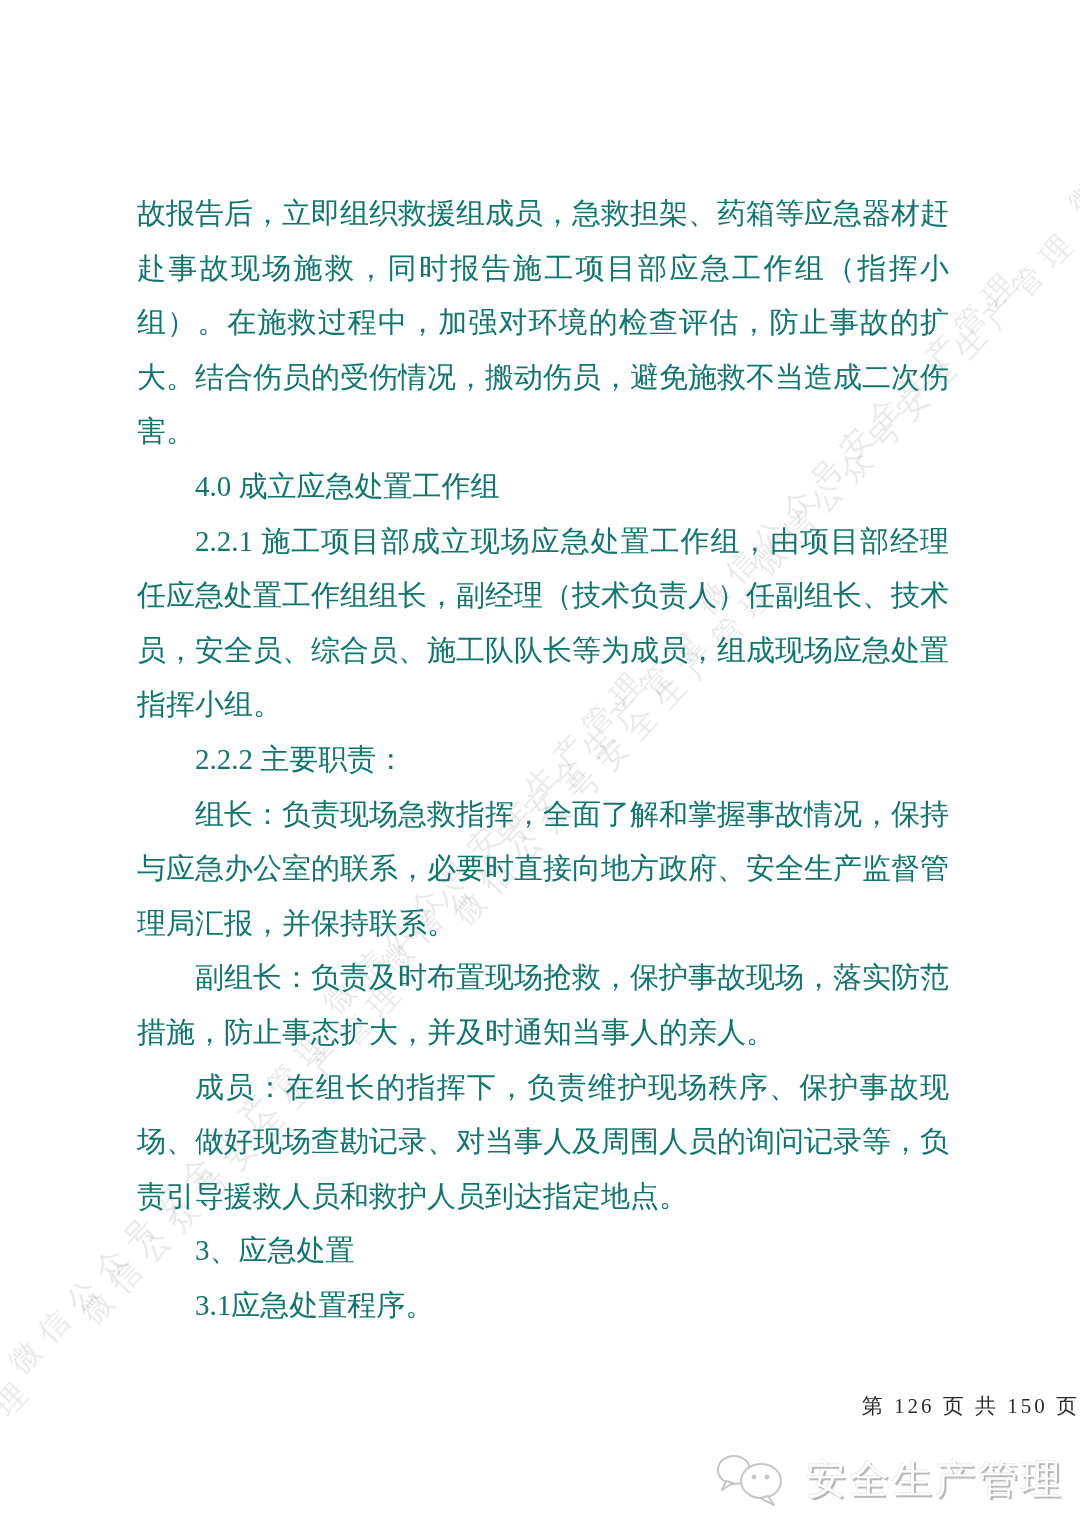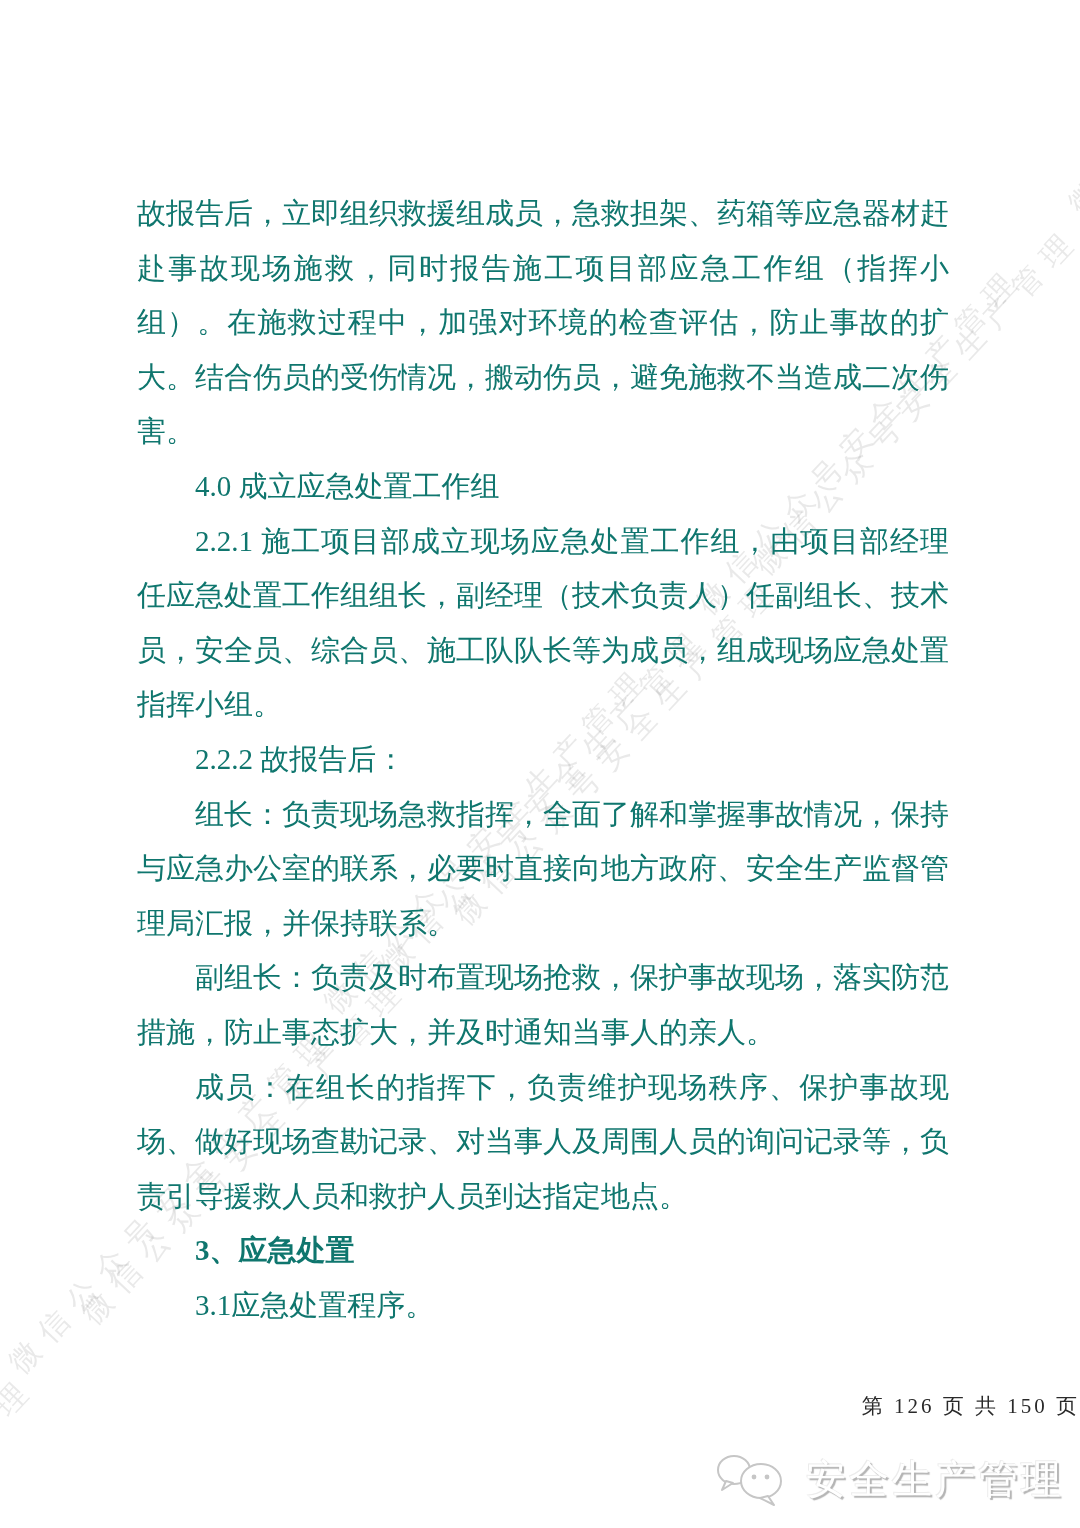--- a/index.html
+++ b/index.html
@@ -20,21 +20,21 @@
     font-size: 29px;
     line-height: 54.6px;
     text-align: justify;
   }
   .doc p {
     margin: 0;
     padding: 0;
     word-break: break-all;
   }
   .doc p.indent { text-indent: 2em; }
-  .doc p.bold { font-weight: bold; }
+  .doc p.bold { font-weight: normal; }
 
   .footer {
     position: absolute;
     top: 1392px;
     left: 0;
     width: 100%;
     text-align: right;
     font-size: 21px;
     letter-spacing: 3px;
     color: #2a2a2a;
@@ -77,21 +77,21 @@
 <div class="page">
 
   <div class="watermark wm-1">微信公众号安全生产管理　　微信公众号安全生产管理　　微信公众号安全生产管理</div>
   <div class="watermark wm-2">微信公众号安全生产管理　　微信公众号安全生产管理　　微信公众号安全生产管理</div>
   <div class="watermark wm-3">微信公众号安全生产管理　　微信公众号安全生产管理　　微信公众号安全生产管理</div>
 
   <div class="doc">
     <p>故报告后，立即组织救援组成员，急救担架、药箱等应急器材赶赴事故现场施救，同时报告施工项目部应急工作组（指挥小组）。在施救过程中，加强对环境的检查评估，防止事故的扩大。结合伤员的受伤情况，搬动伤员，避免施救不当造成二次伤害。</p>
     <p class="indent">4.0 成立应急处置工作组</p>
     <p class="indent">2.2.1 施工项目部成立现场应急处置工作组，由项目部经理任应急处置工作组组长，副经理（技术负责人）任副组长、技术员，安全员、综合员、施工队队长等为成员，组成现场应急处置指挥小组。</p>
-    <p class="indent">2.2.2 故报告后：</p>
+    <p class="indent">2.2.2 主要职责：</p>
     <p class="indent">组长：负责现场急救指挥，全面了解和掌握事故情况，保持与应急办公室的联系，必要时直接向地方政府、安全生产监督管理局汇报，并保持联系。</p>
     <p class="indent">副组长：负责及时布置现场抢救，保护事故现场，落实防范措施，防止事态扩大，并及时通知当事人的亲人。</p>
     <p class="indent">成员：在组长的指挥下，负责维护现场秩序、保护事故现场、做好现场查勘记录、对当事人及周围人员的询问记录等，负责引导援救人员和救护人员到达指定地点。</p>
     <p class="indent bold">3、应急处置</p>
     <p class="indent">3.1应急处置程序。</p>
   </div>
 
   <div class="footer">第 126 页 共 150 页</div>
 
   <div class="brand">

